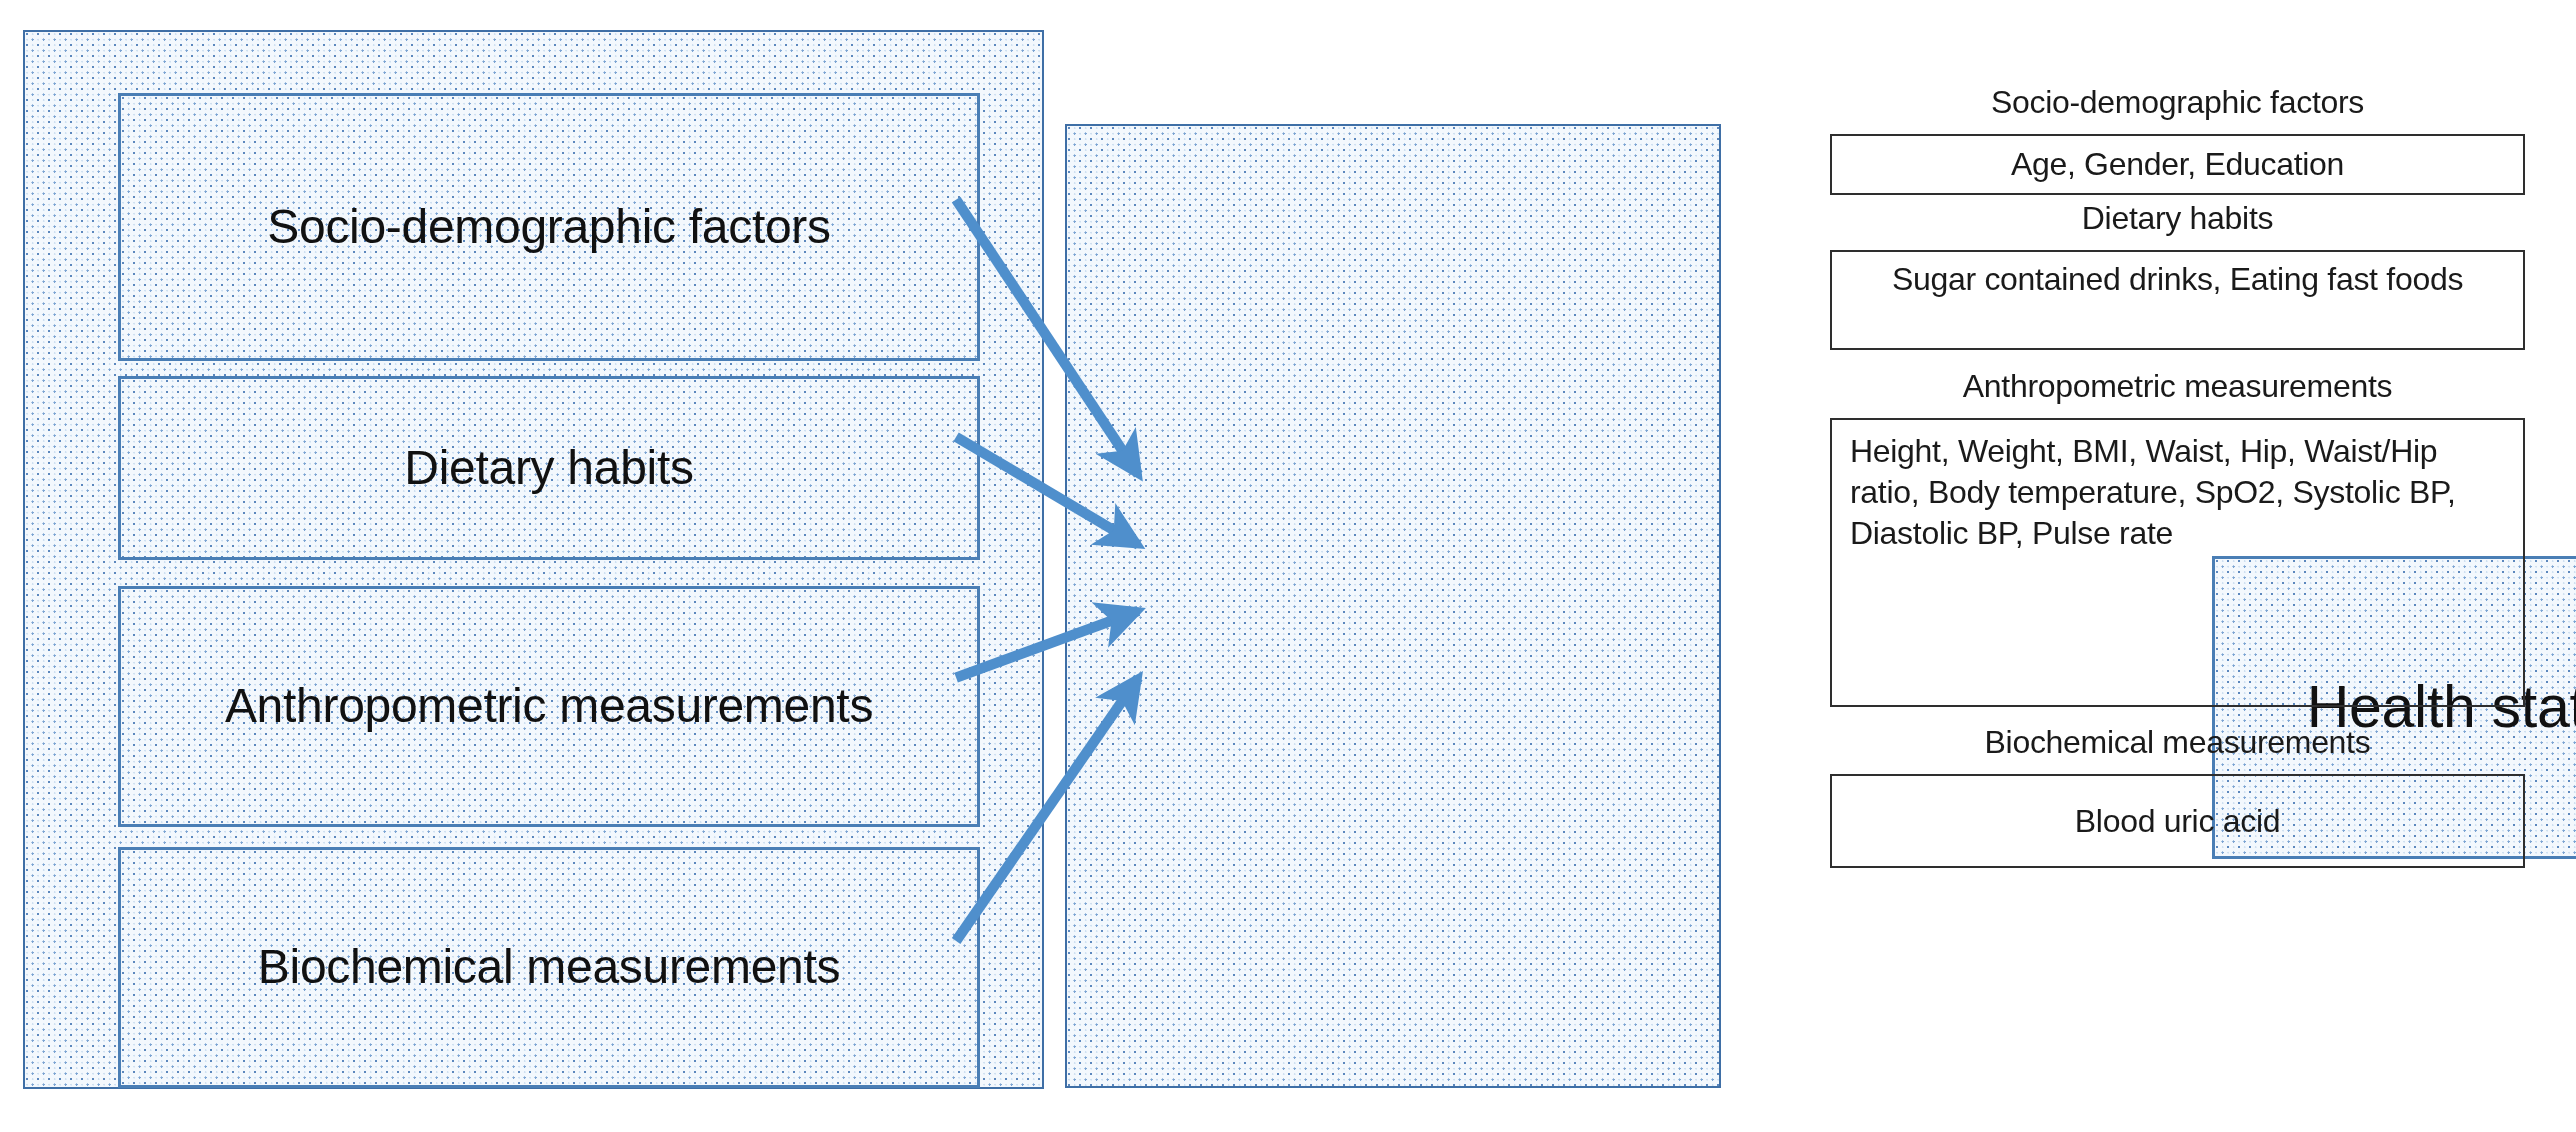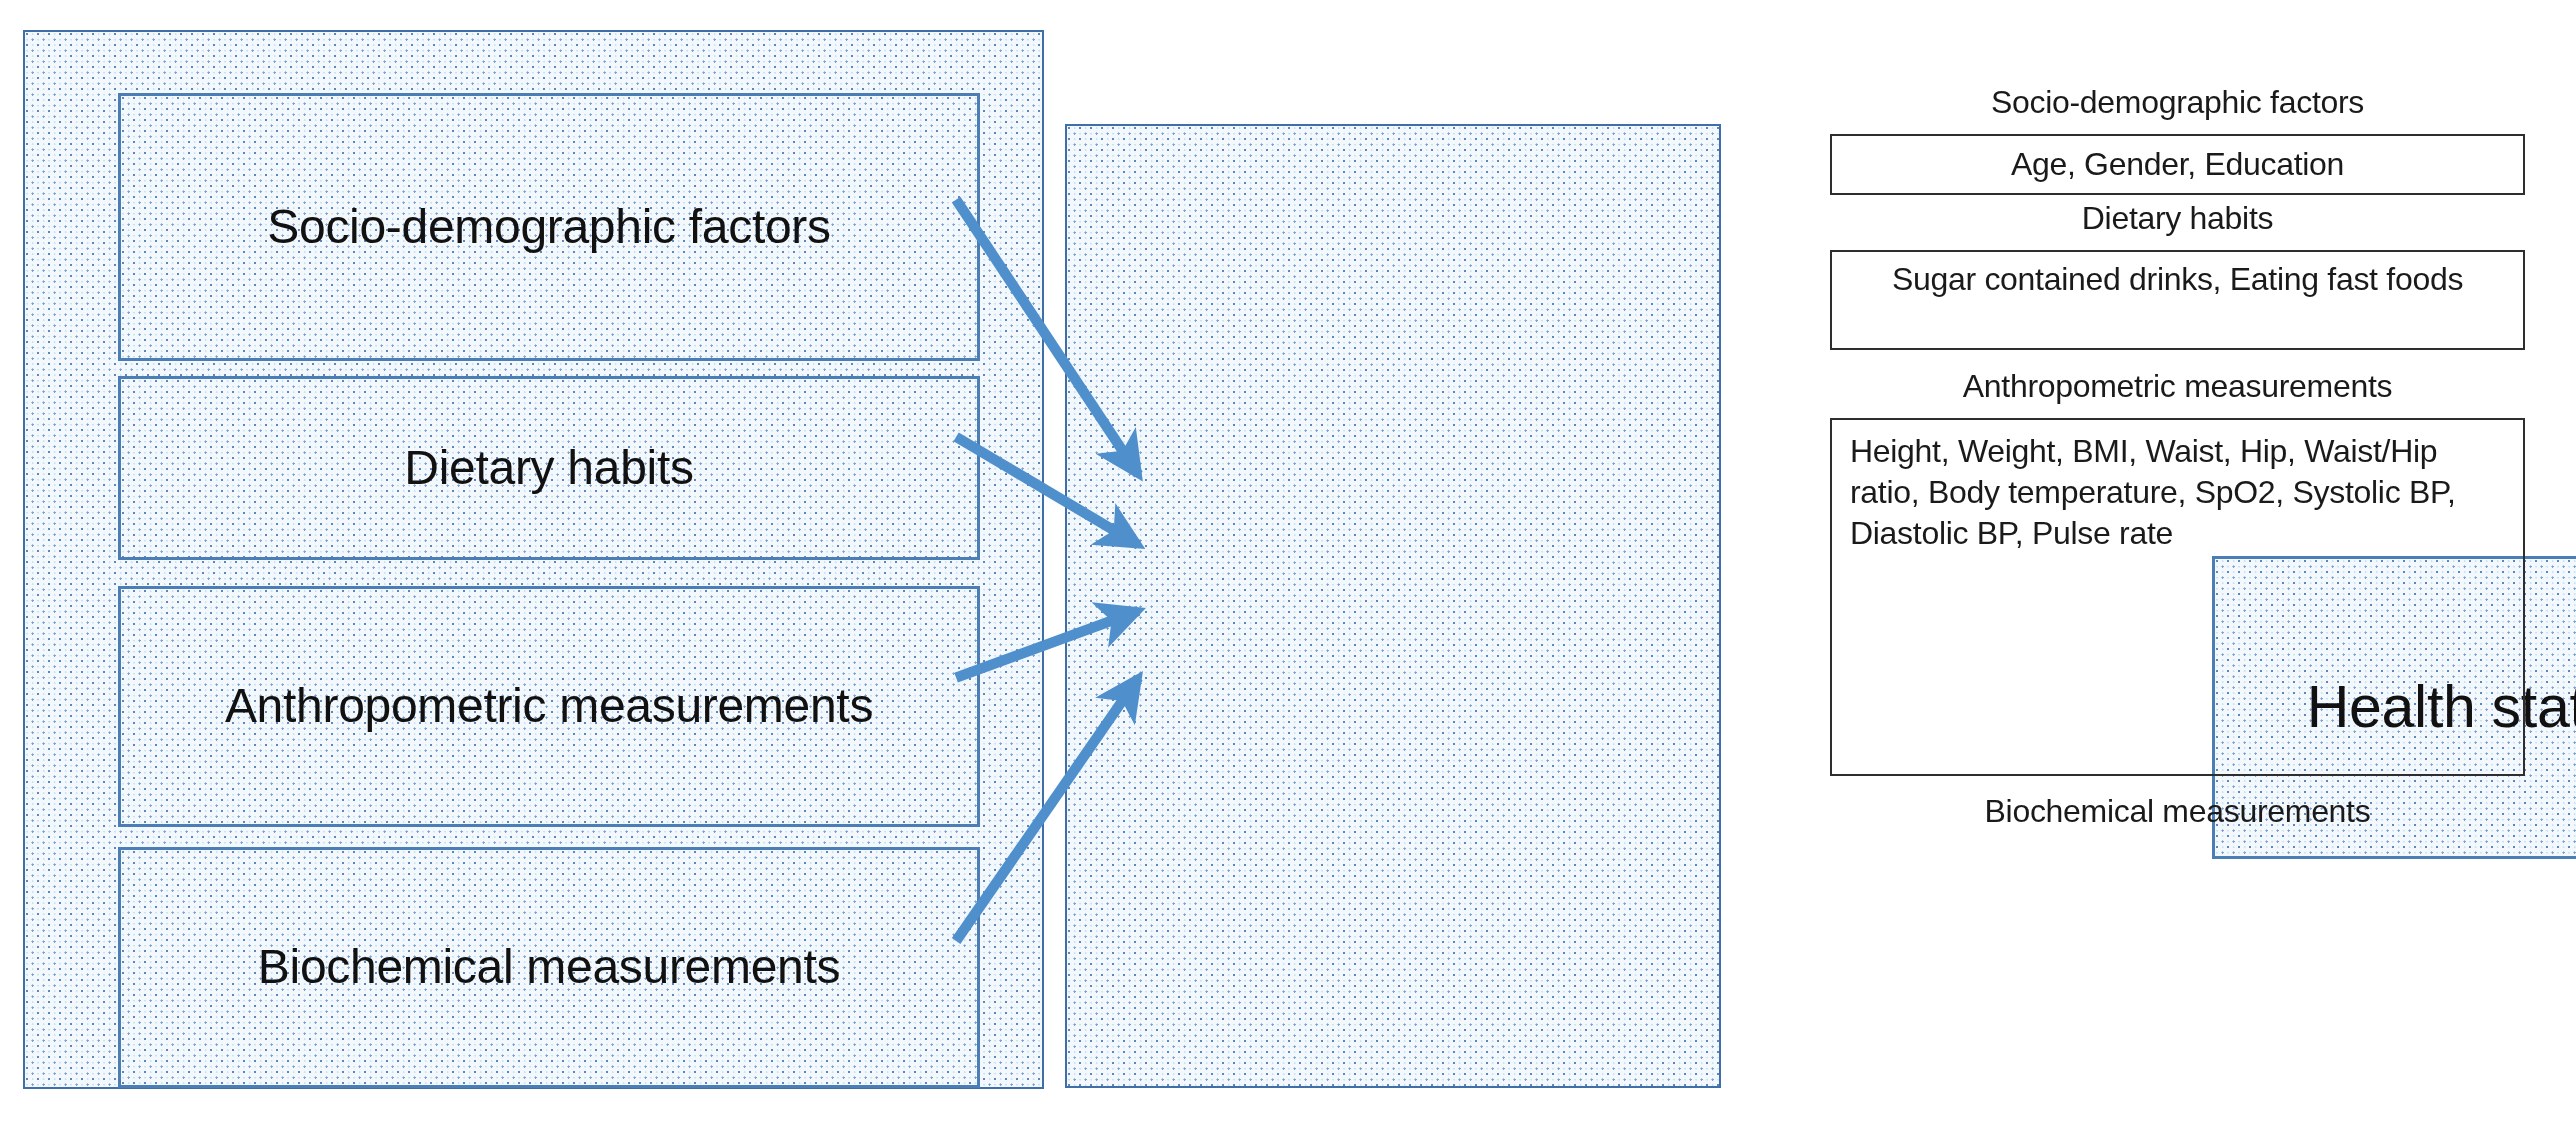--- a/index.html
+++ b/index.html
@@ -111,21 +111,21 @@
     font-size: 32px;
     line-height: 1.28;
     letter-spacing: -0.3px;
     padding: 6.9px 9.6px;
   }
   .legend-box.center { text-align: center; }
   .legend-box.left   { text-align: left; padding-left: 18px; }
 
   #legend-box-socio   { height: 61px;  display:flex; align-items:center; justify-content:center; }
   #legend-box-dietary { height: 100px; display:flex; align-items:flex-start; justify-content:center; }
-  #legend-box-anthro  { height: 358px; display:flex; align-items:flex-start; padding-top: 11px; }
+  #legend-box-anthro  { height: 289px; display:flex; align-items:flex-start; padding-top: 11px; }
   #legend-box-biochem { height: 94px; display:flex; align-items:center; justify-content:center; }
 
   .gap-lg { height: 12.4px; }
 </style>
 </head>
 <body>
 
 <div id="canvas">
 
   <div class="panel textured" id="panel-inputs">
@@ -192,17 +192,20 @@
       <div class="legend-title wide">Anthropometric measurements</div>
       <div class="legend-box left" id="legend-box-anthro">
         <span>Height, Weight, BMI, Waist, Hip, Waist/Hip ratio, Body temperature, SpO2, Systolic BP, Diastolic BP, Pulse rate</span>
       </div>
     </div>
 
     <div class="gap-lg"></div>
 
     <div class="legend-group">
       <div class="legend-title">Biochemical measurements</div>
+      <div class="legend-box center" id="legend-box-biochem">
+        <span>Blood uric acid</span>
+      </div>
     </div>
 
   </div>
 </div>
 
 
 </body></html>

